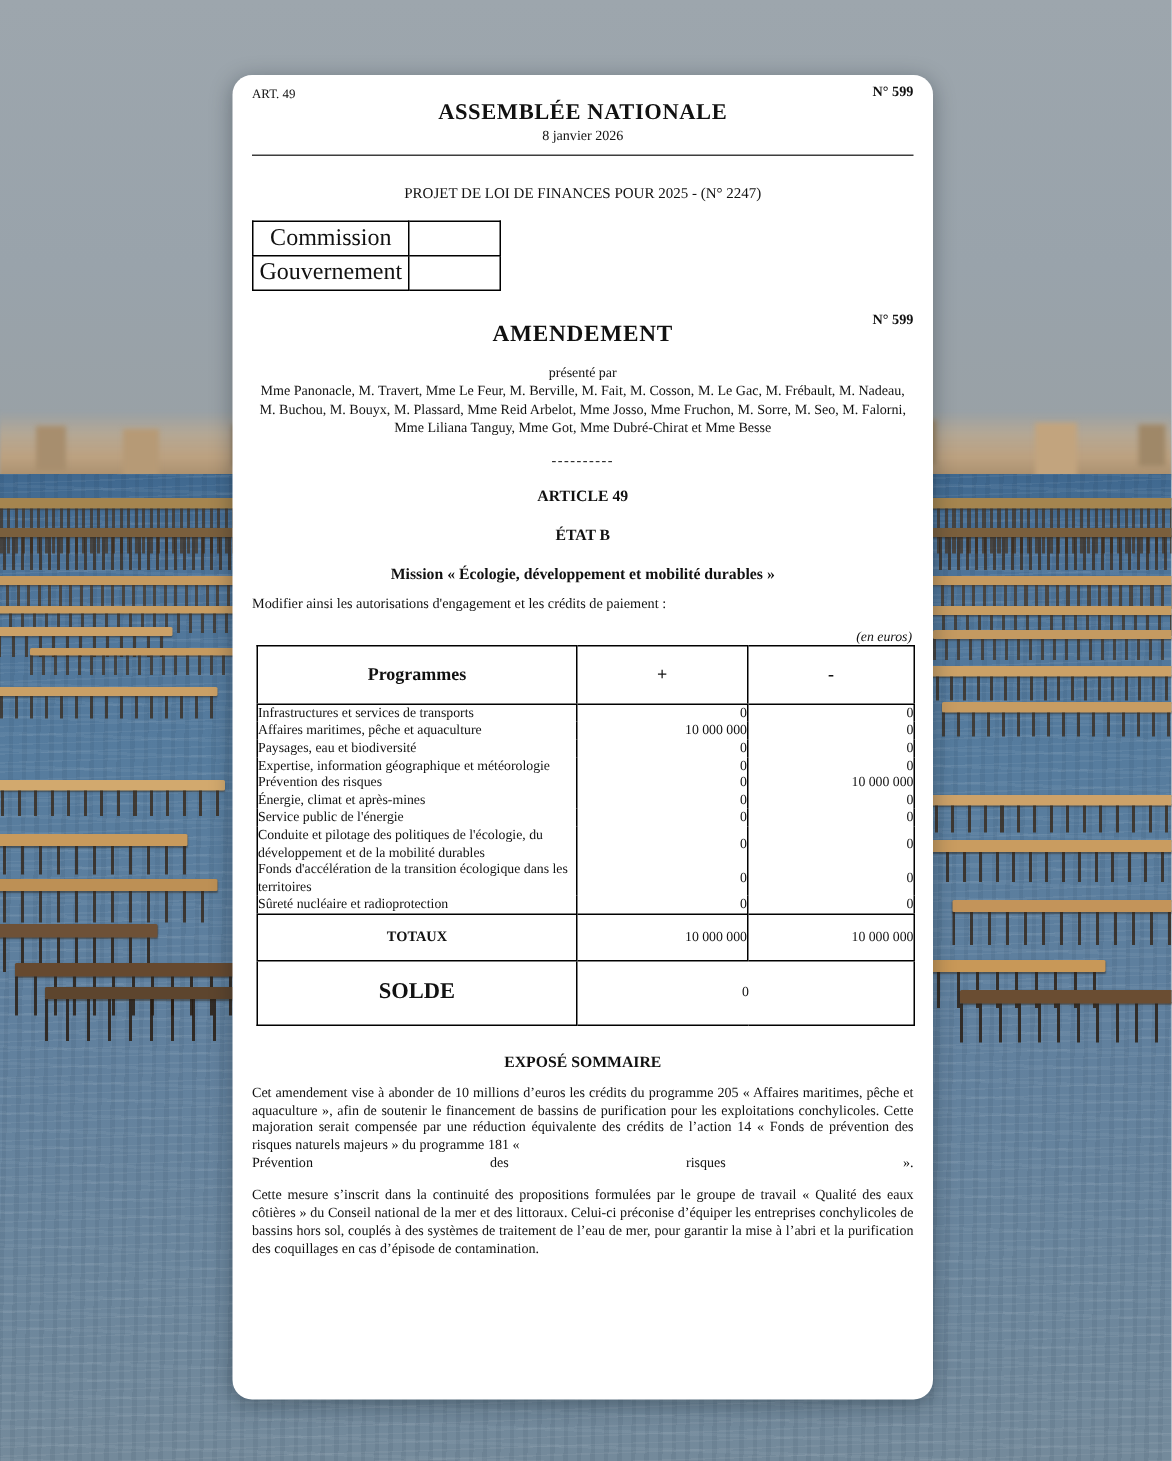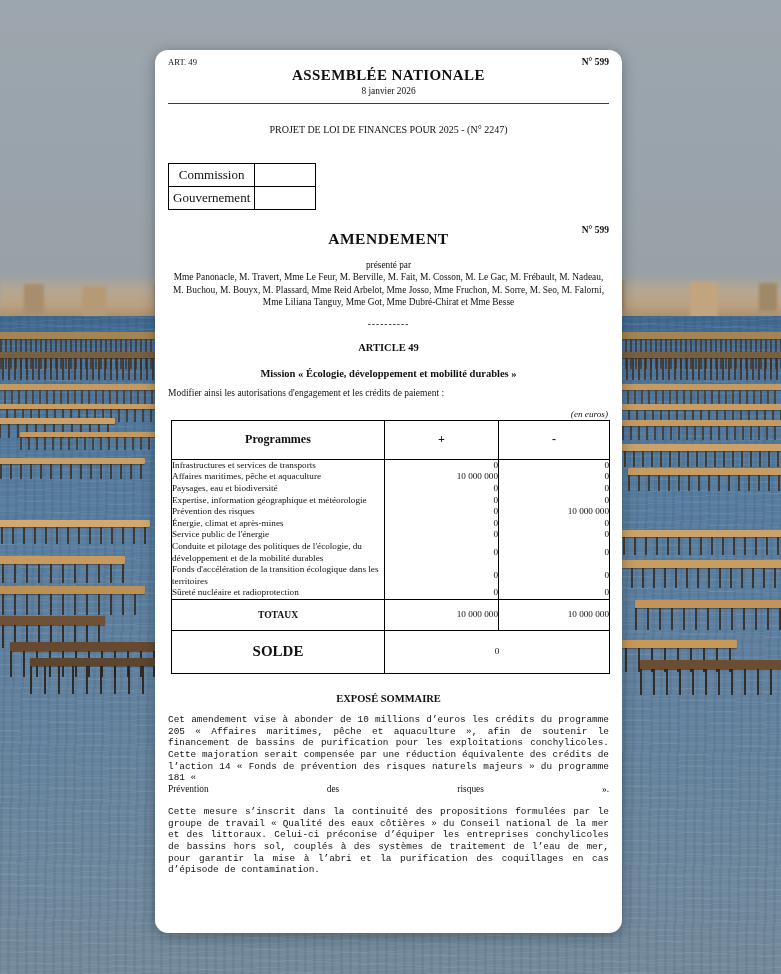--- a/index.html
+++ b/index.html
@@ -35,21 +35,21 @@
   .card{position:absolute;left:155px;top:50px;width:467px;height:883px;background:#ffffff;
     border-radius:13px;box-shadow:0 3px 14px rgba(10,20,30,.35);
     padding:7px 13px 0 13px;box-sizing:border-box;overflow:hidden;}
   .head-row{display:flex;justify-content:space-between;align-items:flex-start;}
   .art-ref{font-size:8.6px;}
   .doc-no{font-size:9.5px;font-weight:bold;}
   .main-title{text-align:center;font-weight:bold;font-size:15px;letter-spacing:.4px;margin-top:0;}
   .doc-date{text-align:center;font-size:9.4px;margin-top:2px;}
   .rule{border:none;border-top:1.6px solid #3d3d3d;margin:7px 0 0 0;}
   .bill-line{text-align:center;font-size:10px;margin-top:20px;}
-  table.review{border-collapse:collapse;margin-top:28px;font-size:13px;}
+  table.review{border-collapse:collapse;margin-top:12px;font-size:16px;}
   table.review td{border:1px solid #000;height:20px;}
   td.rt-label{width:76px;text-align:center;padding:0 4px;}
   td.rt-empty{width:58px;}
   .amd-no{text-align:right;font-weight:bold;font-size:9.5px;margin-top:15px;}
   .amd-title{text-align:center;font-weight:bold;font-size:15.5px;letter-spacing:.5px;margin-top:-5px;}
   .presented{text-align:center;font-size:9.3px;margin-top:12px;}
   .authors{text-align:center;font-size:9.4px;line-height:12.6px;margin-top:1px;padding:0 2px;}
   .dashes{text-align:center;font-size:9.5px;margin-top:10px;letter-spacing:1px;}
   .h-center{text-align:center;font-weight:bold;font-size:10.5px;}
   .article-head{margin-top:13px;}
@@ -65,21 +65,21 @@
   table.credits thead th{height:38px;font-size:12px;font-weight:bold;border-bottom:1px solid #000;text-align:center;}
   table.credits tbody td{line-height:11.6px;}
   td.prog{padding-left:3px;padding-right:1px;}
   td.num{text-align:right;padding-right:2px;}
   tr.totals td{border-top:1px solid #000;height:30px;}
   tr.totals td.lbl{font-weight:bold;text-align:center;font-size:9.6px;}
   tr.solde td{border-top:1px solid #000;height:42px;}
   tr.solde td.lbl{font-weight:bold;text-align:center;font-size:15px;}
   tr.solde td.val{text-align:center;}
   .expose-head{margin-top:19px;}
-  .para{text-align:justify;font-size:9.4px;line-height:11.7px;margin-top:10px;font-family:Liberation Mono, monospace;}
+  .para{text-align:justify;font-size:9.4px;line-height:11.7px;margin-top:10px;}
   .p1-last{display:flex;justify-content:space-between;font-size:9.4px;line-height:11.7px;}
 </style>
 </head>
 <body>
 
 <div class="bg">
   <div class="bg-sky"></div>
   <div class="bg-shore"></div>
   <div class="shore-detail"></div>
   <div class="bg-water"></div>
@@ -198,20 +198,21 @@
       </tbody>
   </table>
 
   <div class="amd-no">N° 599</div>
   <div class="amd-title">AMENDEMENT</div>
   <div class="presented">présenté par</div>
   <div class="authors">Mme Panonacle, M. Travert, Mme Le Feur, M. Berville, M. Fait, M. Cosson, M. Le Gac, M. Frébault, M. Nadeau, M. Buchou, M. Bouyx, M. Plassard, Mme Reid Arbelot, Mme Josso, Mme Fruchon, M. Sorre, M. Seo, M. Falorni, Mme Liliana Tanguy, Mme Got, Mme Dubré-Chirat et Mme Besse</div>
   <div class="dashes">----------</div>
 
   <div class="h-center article-head">ARTICLE 49</div>
+  <div class="h-center etat-head">ÉTAT B</div>
   <div class="h-center mission-head">Mission « Écologie, développement et mobilité durables »</div>
   <div class="instruction">Modifier ainsi les autorisations d'engagement et les crédits de paiement :</div>
   <div class="unit-note">(en euros)</div>
 
   <table class="credits">
     <colgroup>
         <col class="c1">
         <col class="c2">
         <col class="c3">
       </colgroup>

